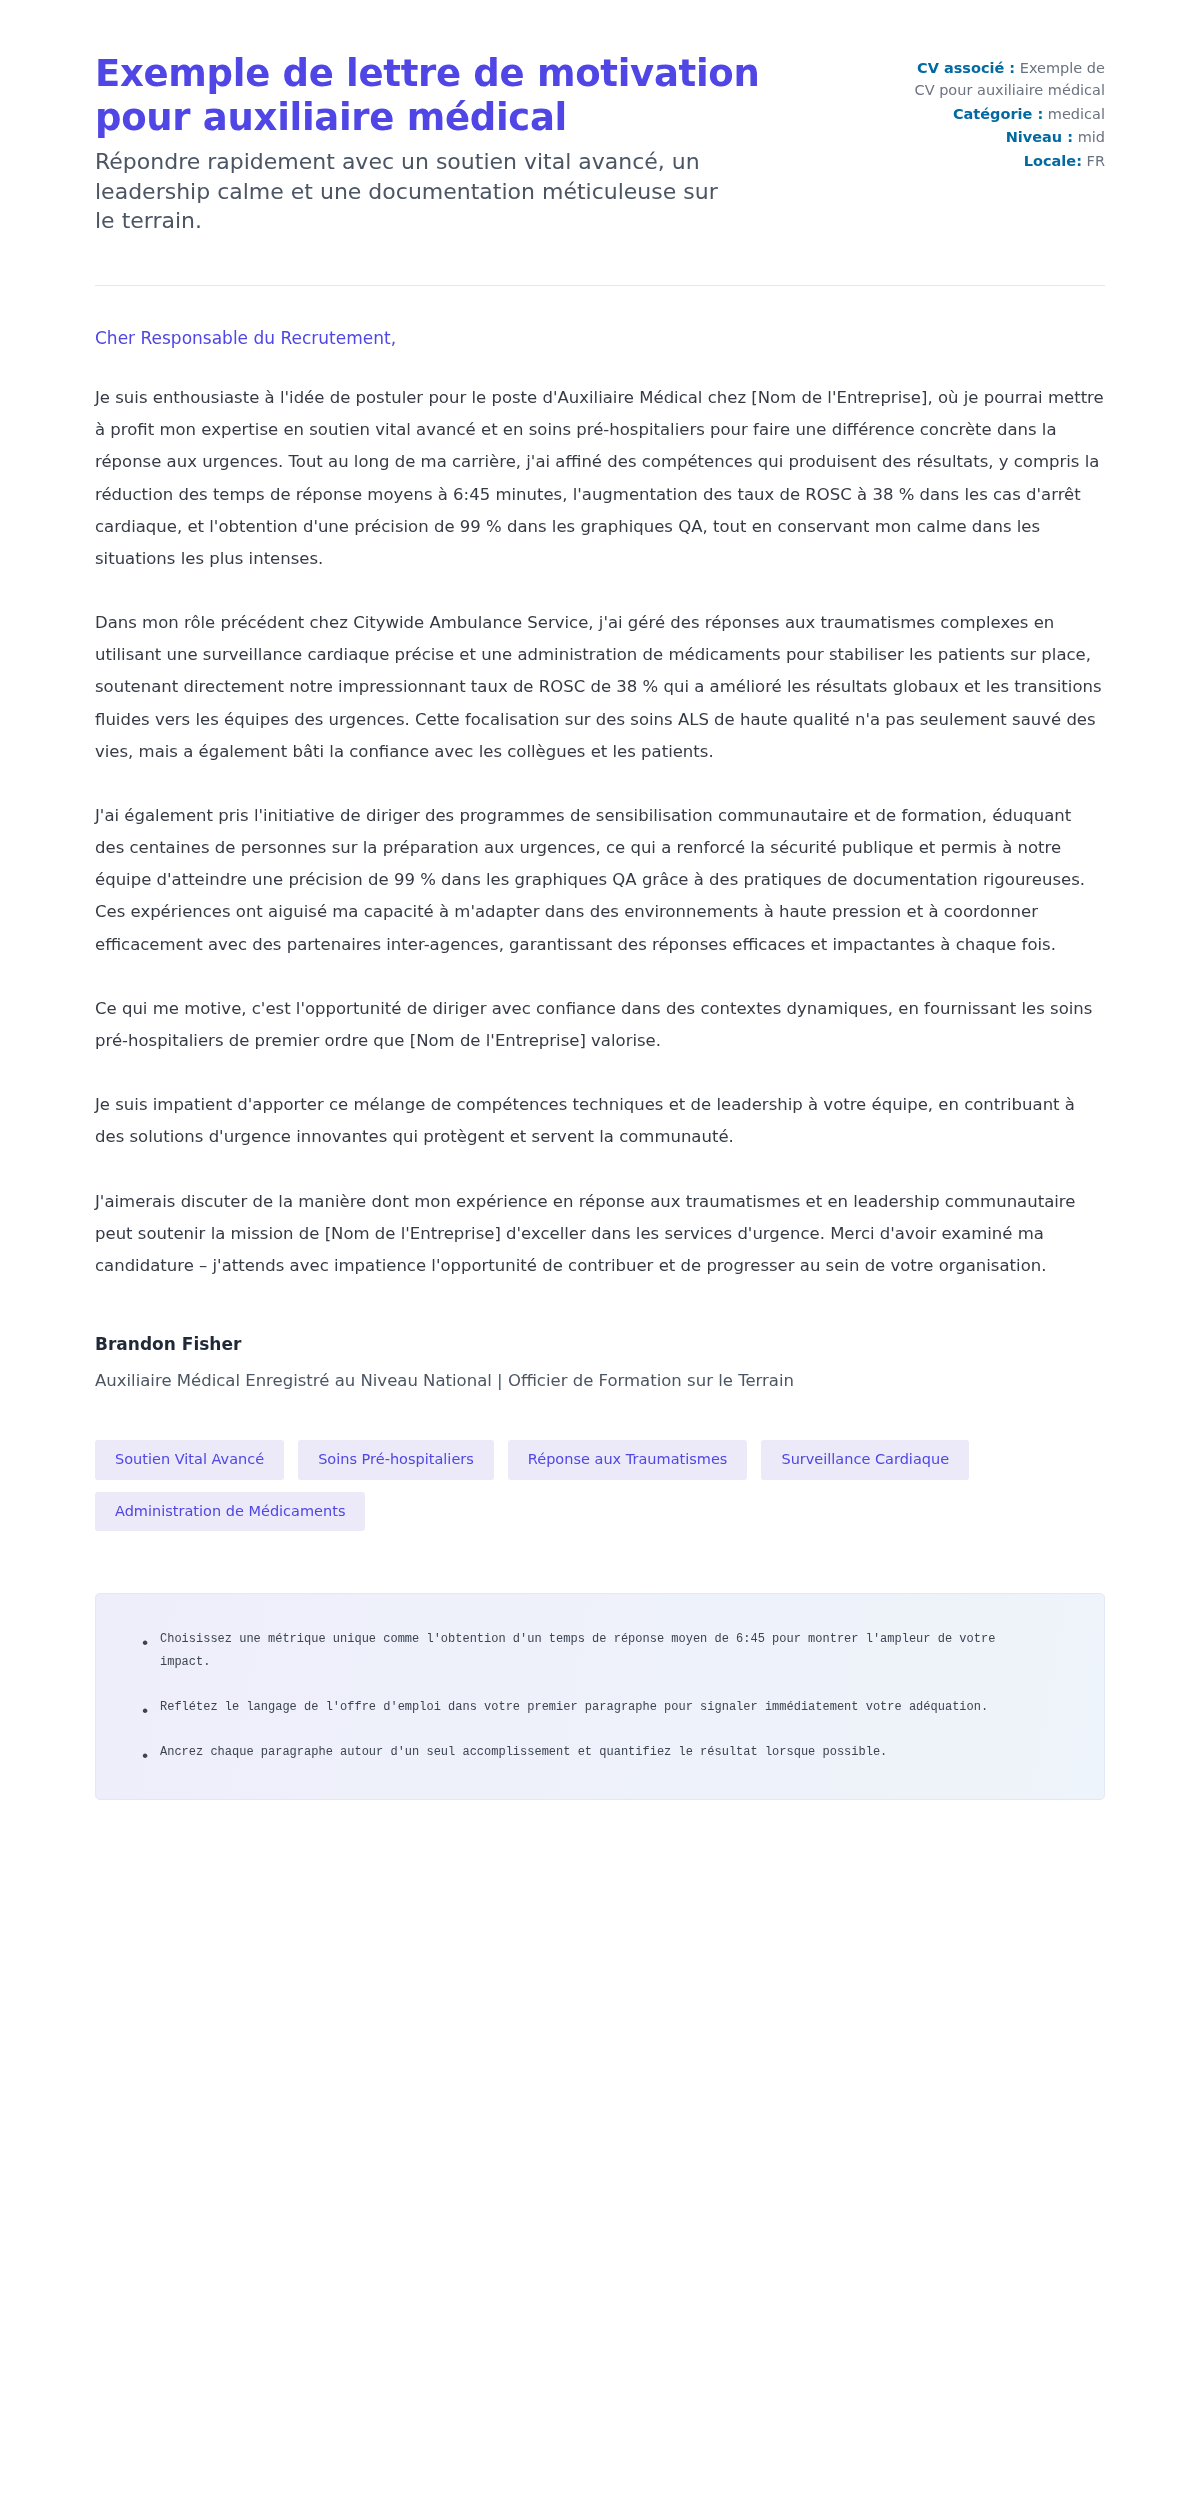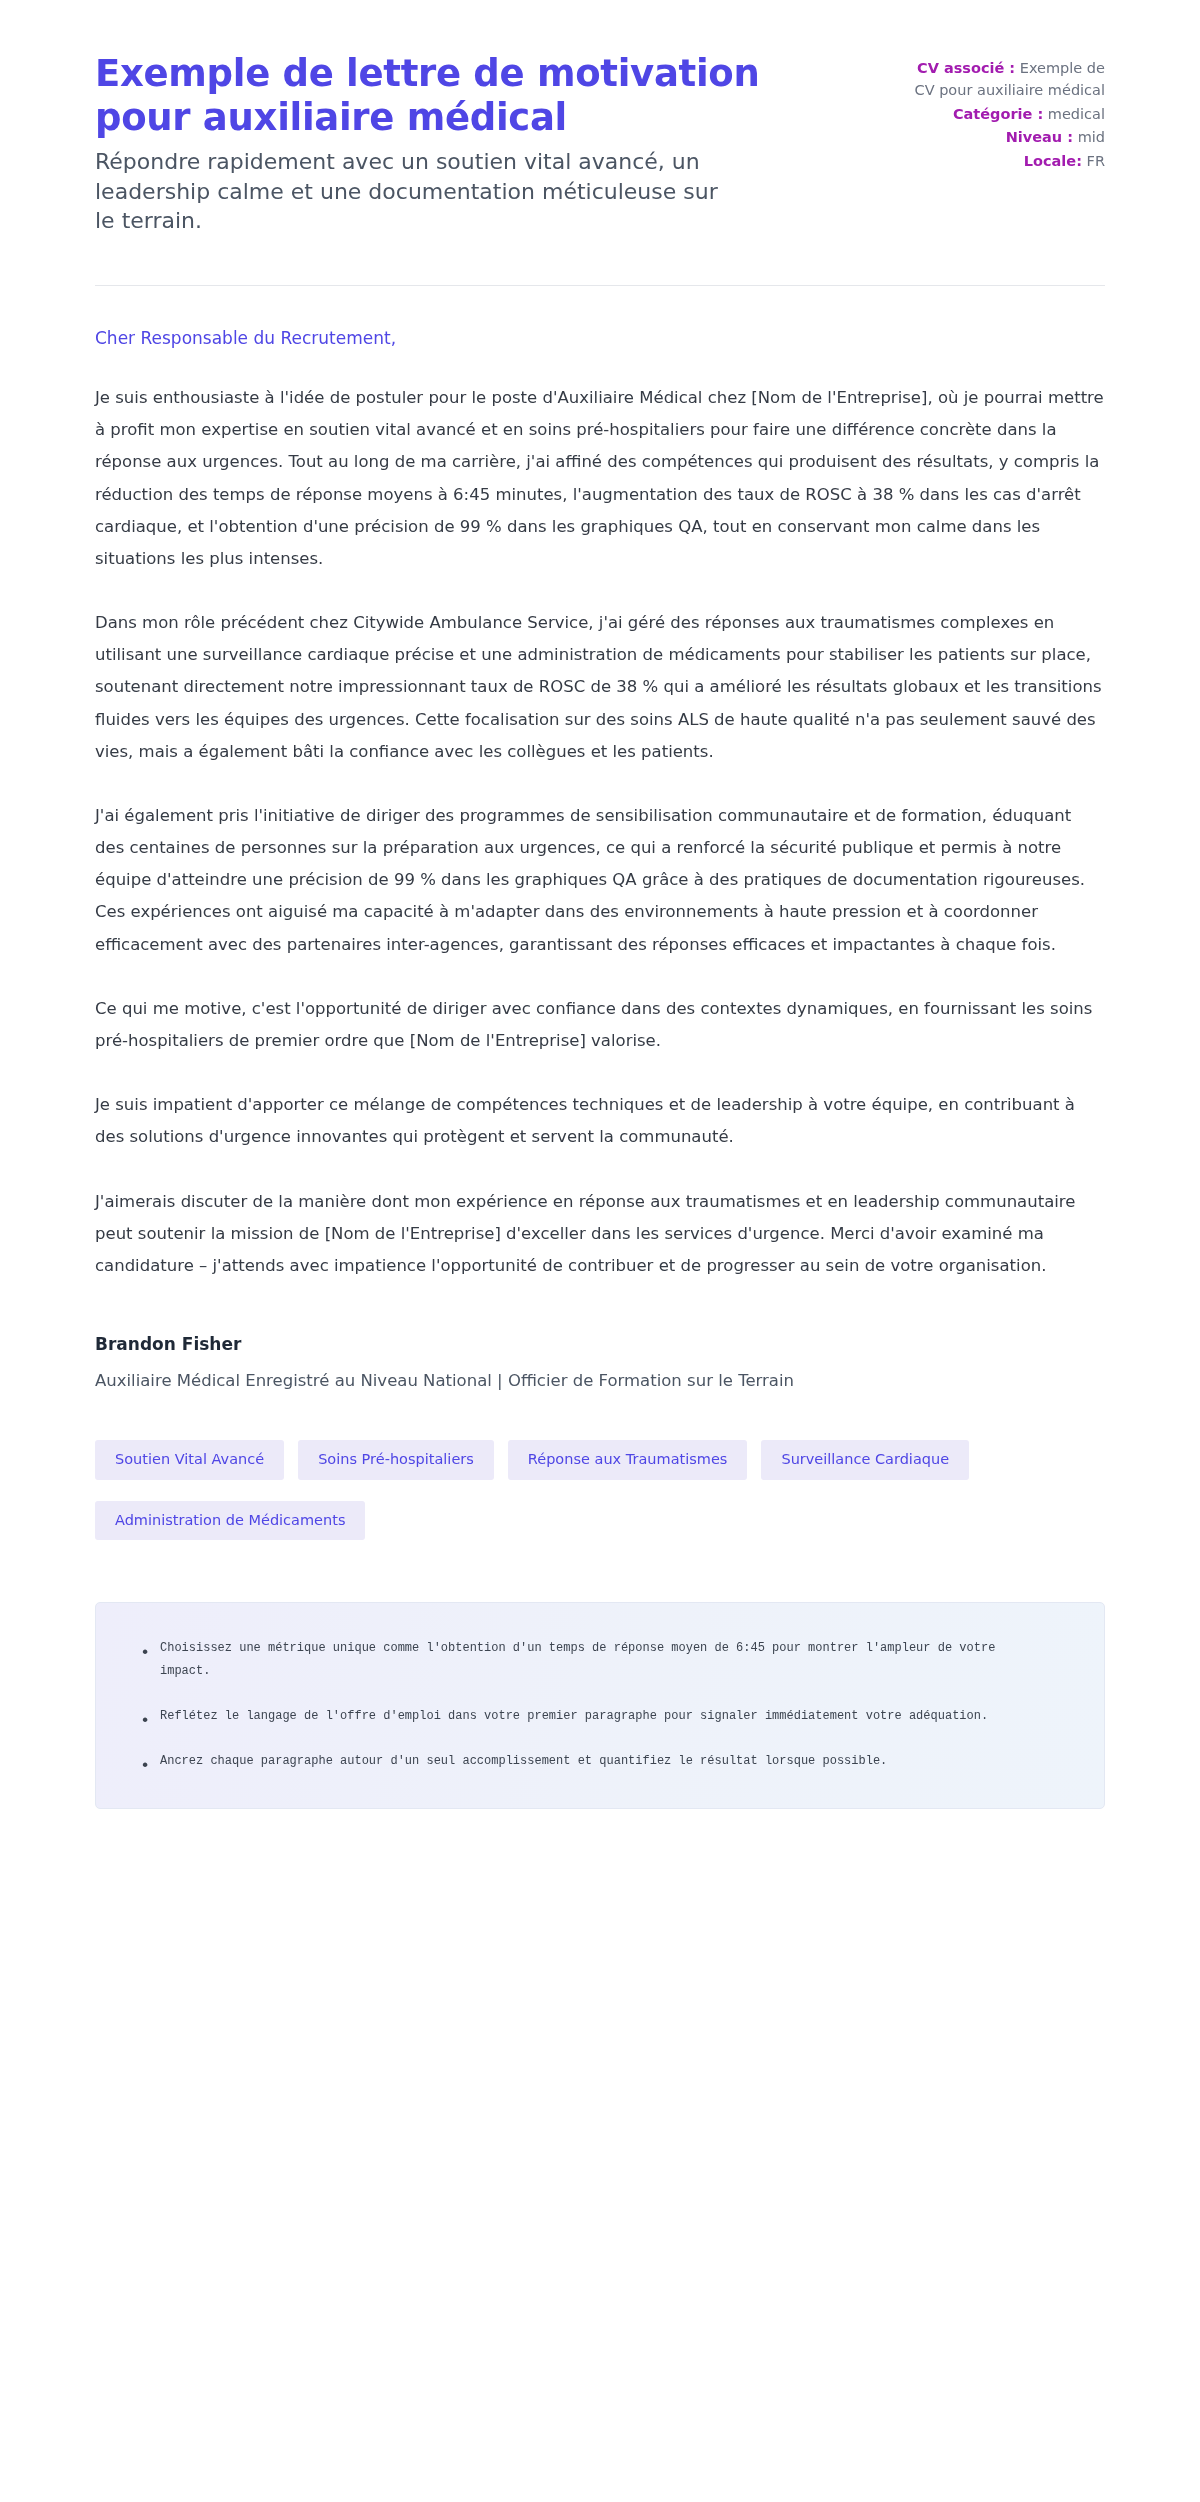--- a/index.html
+++ b/index.html
@@ -63,21 +63,21 @@
     flex: 0 0 auto;
     width: 205px;
     text-align: right;
     font-size: 14.5px;
     line-height: 1.5;
     color: #6b7280;
     padding-top: 6px;
   }
 
   .meta-row { margin-bottom: 2px; }
-  .meta-label { font-weight: 700; color: #a21caf; }
+  .meta-label { font-weight: 700; color: #0369a1; }
 
   .divider {
     border: none;
     border-top: 1px solid #e5e7eb;
     margin: 50px 0 0 0;
   }
 
   
   .letter { padding-top: 42px; }
 
@@ -109,21 +109,21 @@
     font-size: 16.5px;
     color: #4b5563;
     line-height: 1.6;
   }
 
   
   .chips {
     margin-top: 46px;
     display: flex;
     flex-wrap: wrap;
-    gap: 21px 14px;
+    gap: 12px 14px;
     max-width: 1010px;
   }
 
   .chip {
     background: #eceaf9;
     color: #4f46e5;
     font-size: 14.5px;
     padding: 11px 20px;
     border-radius: 3px;
     white-space: nowrap;

